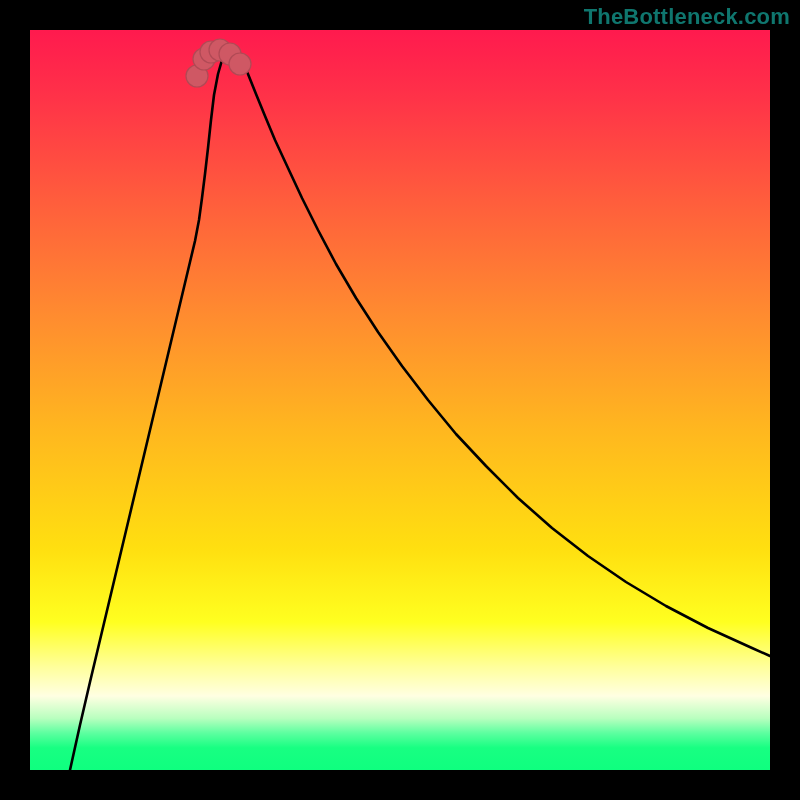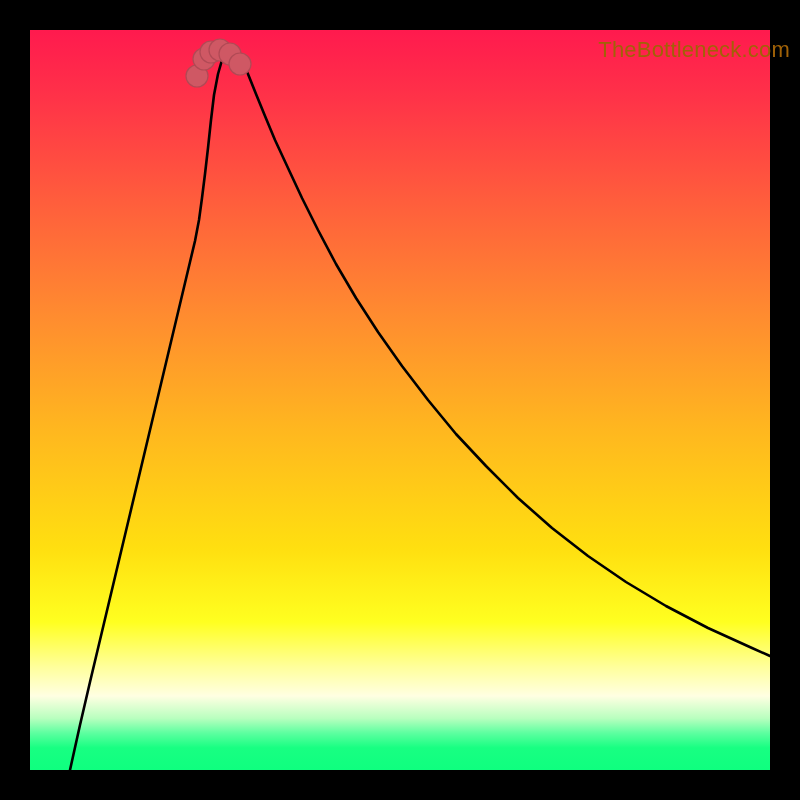--- a/index.html
+++ b/index.html
@@ -14,26 +14,25 @@
   .frame {
     position: relative;
     width: 800px;
     height: 800px;
     background: #000;
   }
   .watermark {
     position: absolute;
     top: 4px;
     right: 10px;
-    color: #a16207;
+    color: #0f766e;
     font-size: 22px;
-    font-weight: 400;
+    font-weight: 700;
     letter-spacing: 0.2px;
     z-index: 20;
-    margin-top: 33px;
   }
   .plot {
     position: absolute;
     left: 30px;
     top: 30px;
     width: 740px;
     height: 740px;
     overflow: hidden;
   }
   .gradient {

